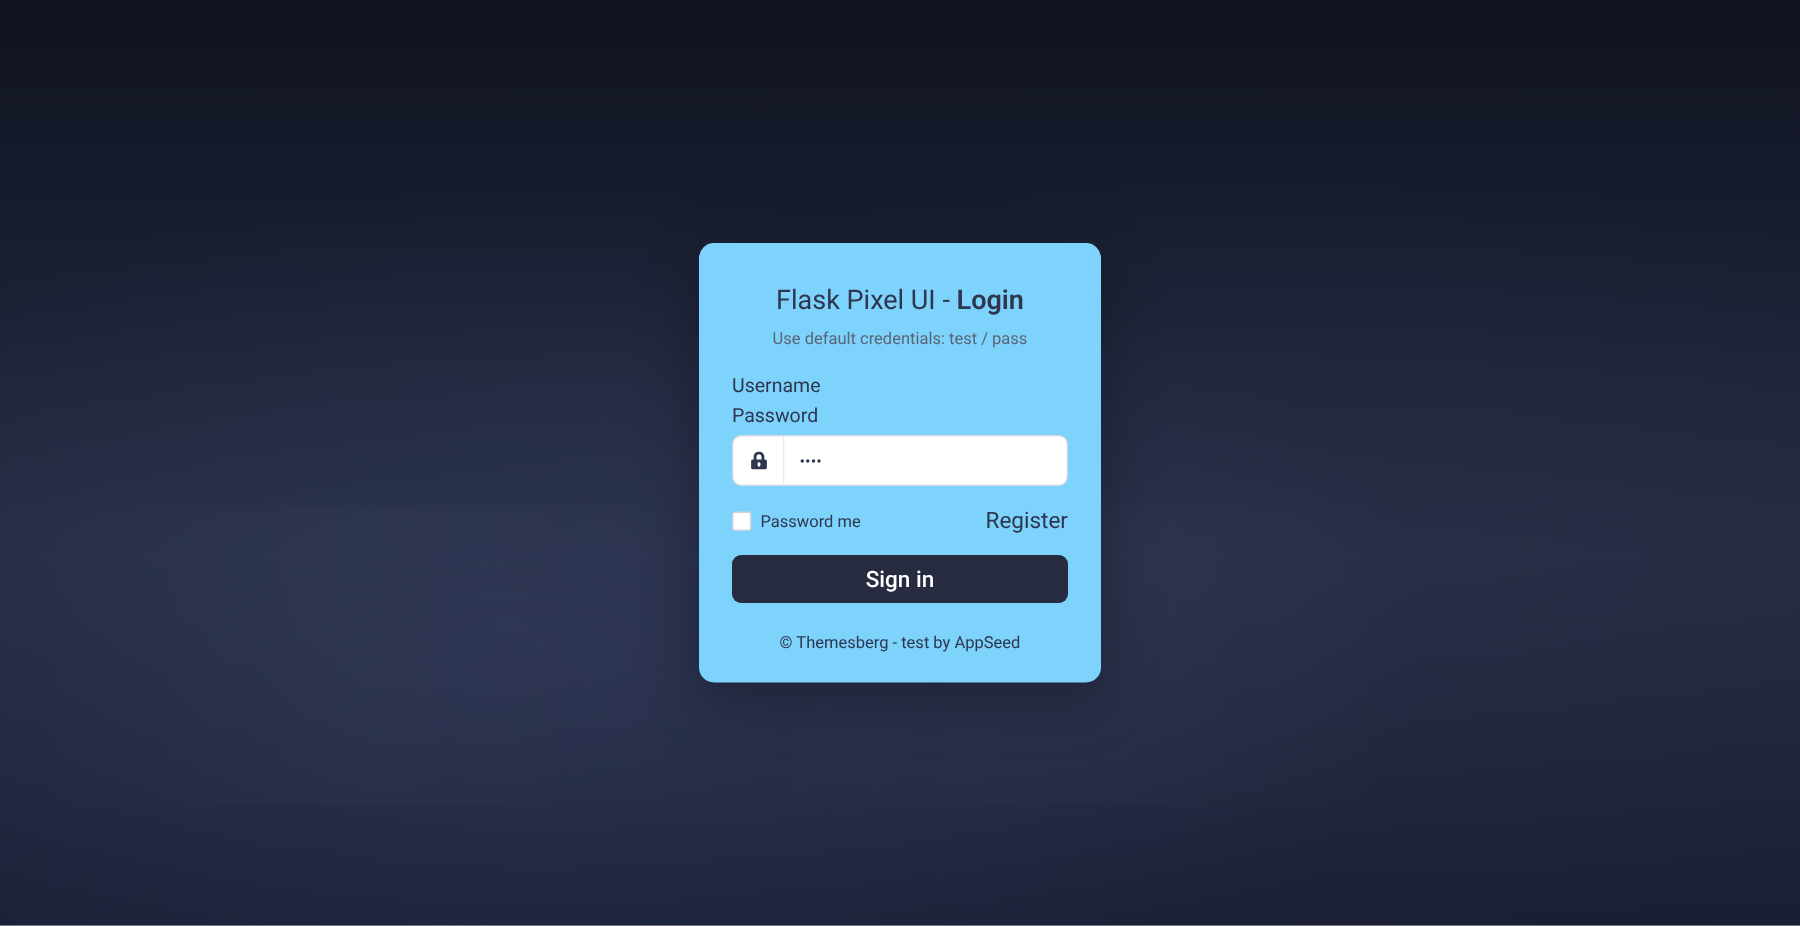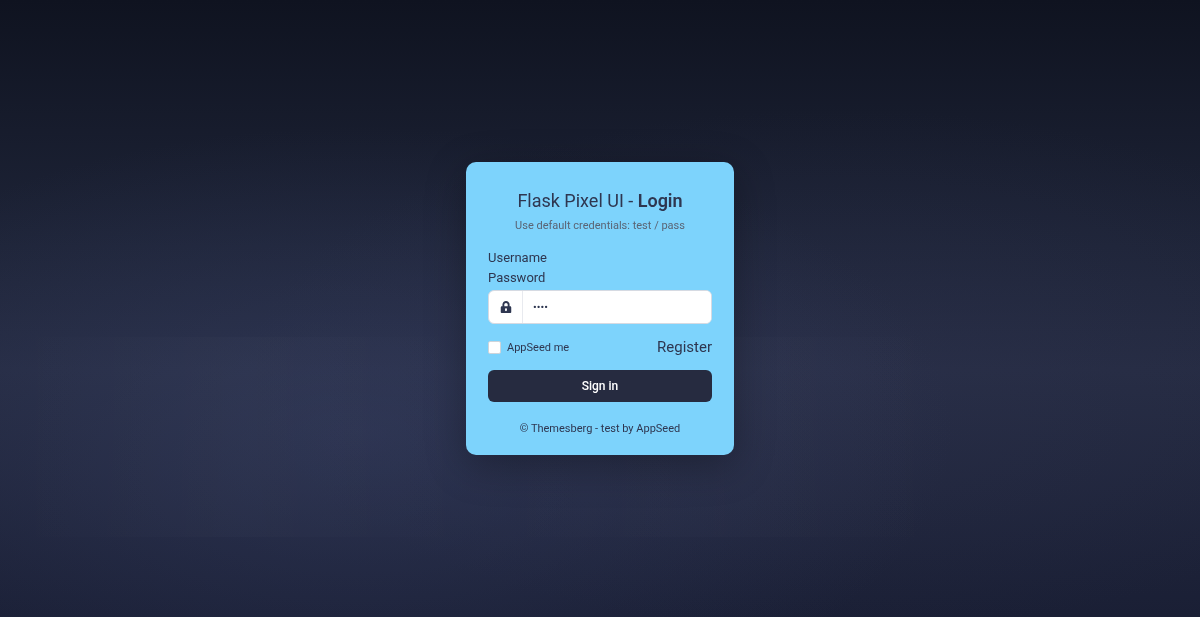--- a/index.html
+++ b/index.html
@@ -136,21 +136,21 @@
       text-decoration: none;
       cursor: pointer;
     }
     .signin-btn {
       width: 100%;
       height: 32px;
       background: #262b40;
       color: #ffffff;
       border: none;
       border-radius: 6px;
-      font-size: 12px;
+      font-size: 15px;
       font-weight: 500;
       cursor: pointer;
       margin-bottom: 20px;
       font-family: inherit;
     }
     .footer-text {
       text-align: center;
       font-size: 11px;
       color: #2e3650;
     }
@@ -179,21 +179,21 @@
       <svg viewBox="0 0 448 512">
           <path d="M400 224h-24v-72C376 68.2 307.8 0 224 0S72 68.2 72 152v72H48c-26.5 0-48 21.5-48 48v192c0 26.5 21.5 48 48 48h352c26.5 0 48-21.5 48-48V272c0-26.5-21.5-48-48-48zM264 392c0 22.1-17.9 40-40 40s-40-17.9-40-40v-48c0-22.1 17.9-40 40-40s40 17.9 40 40v48zm32-168H152v-72c0-39.7 32.3-72 72-72s72 32.3 72 72v72z"></path>
         </svg>
     </span>
     <input type="password" class="text-input" value="••••" style="">
   </div>
 
   <div class="form-row">
     <div class="checkbox-wrap">
       <div class="checkbox"></div>
-      <span class="checkbox-label">AppSeed me</span>
+      <span class="checkbox-label">Password me</span>
     </div>
     <a class="register-link">Register</a>
   </div>
 
   <button class="signin-btn">Sign in</button>
 
   <p class="footer-text">
     <span>© Themesberg - test by </span><a>AppSeed</a>
   </p>
 </div>

